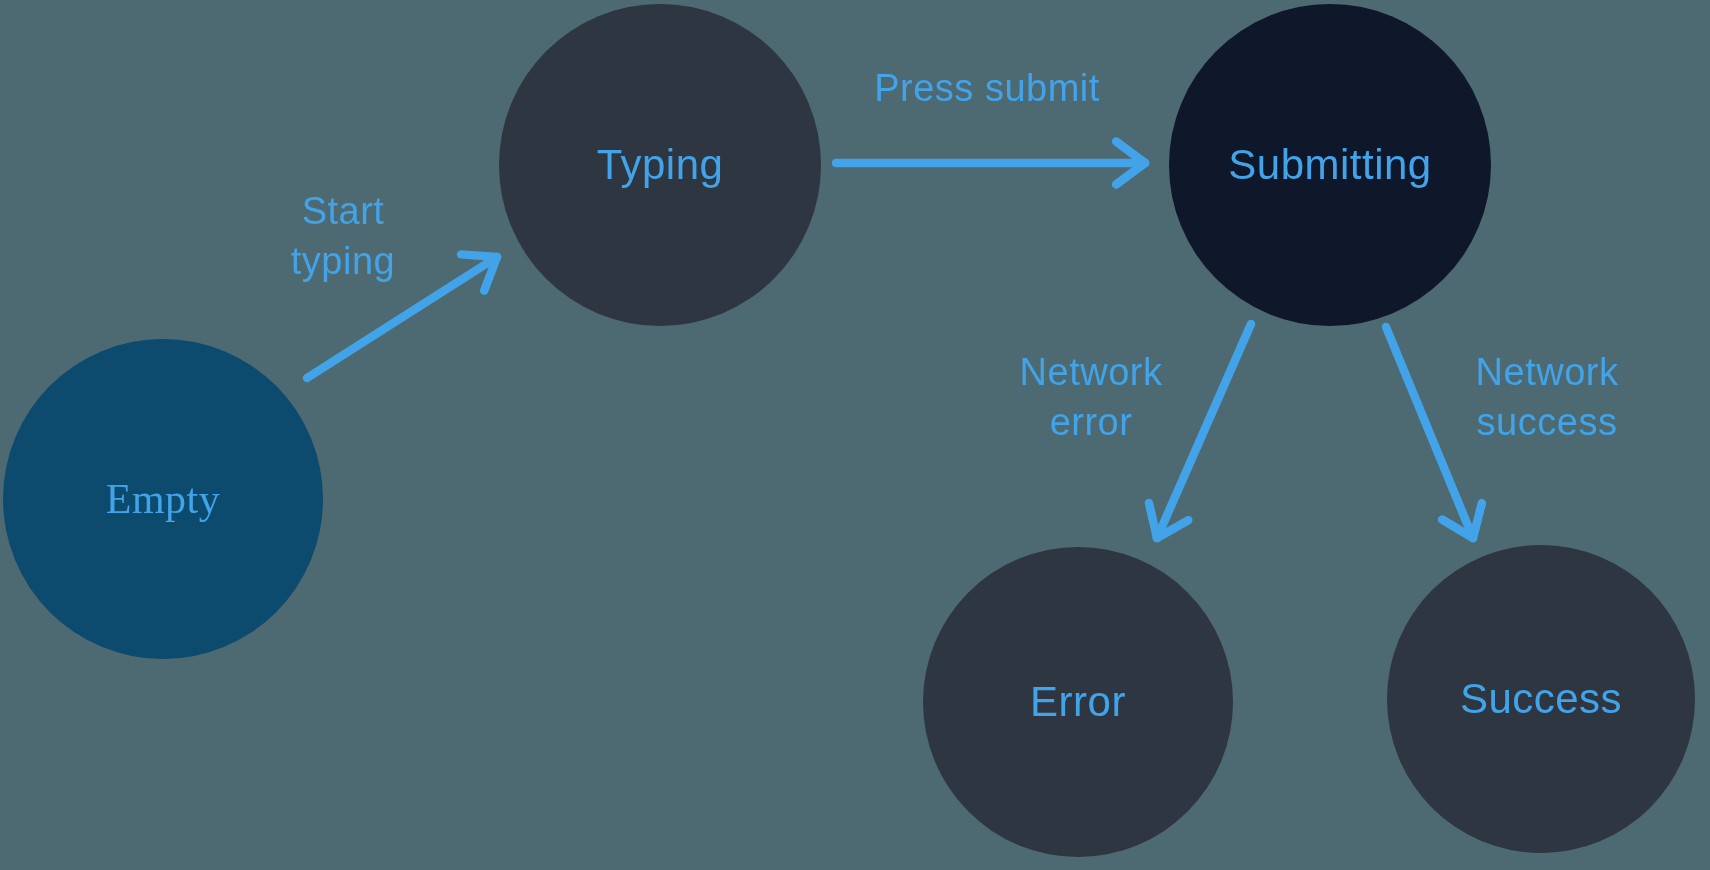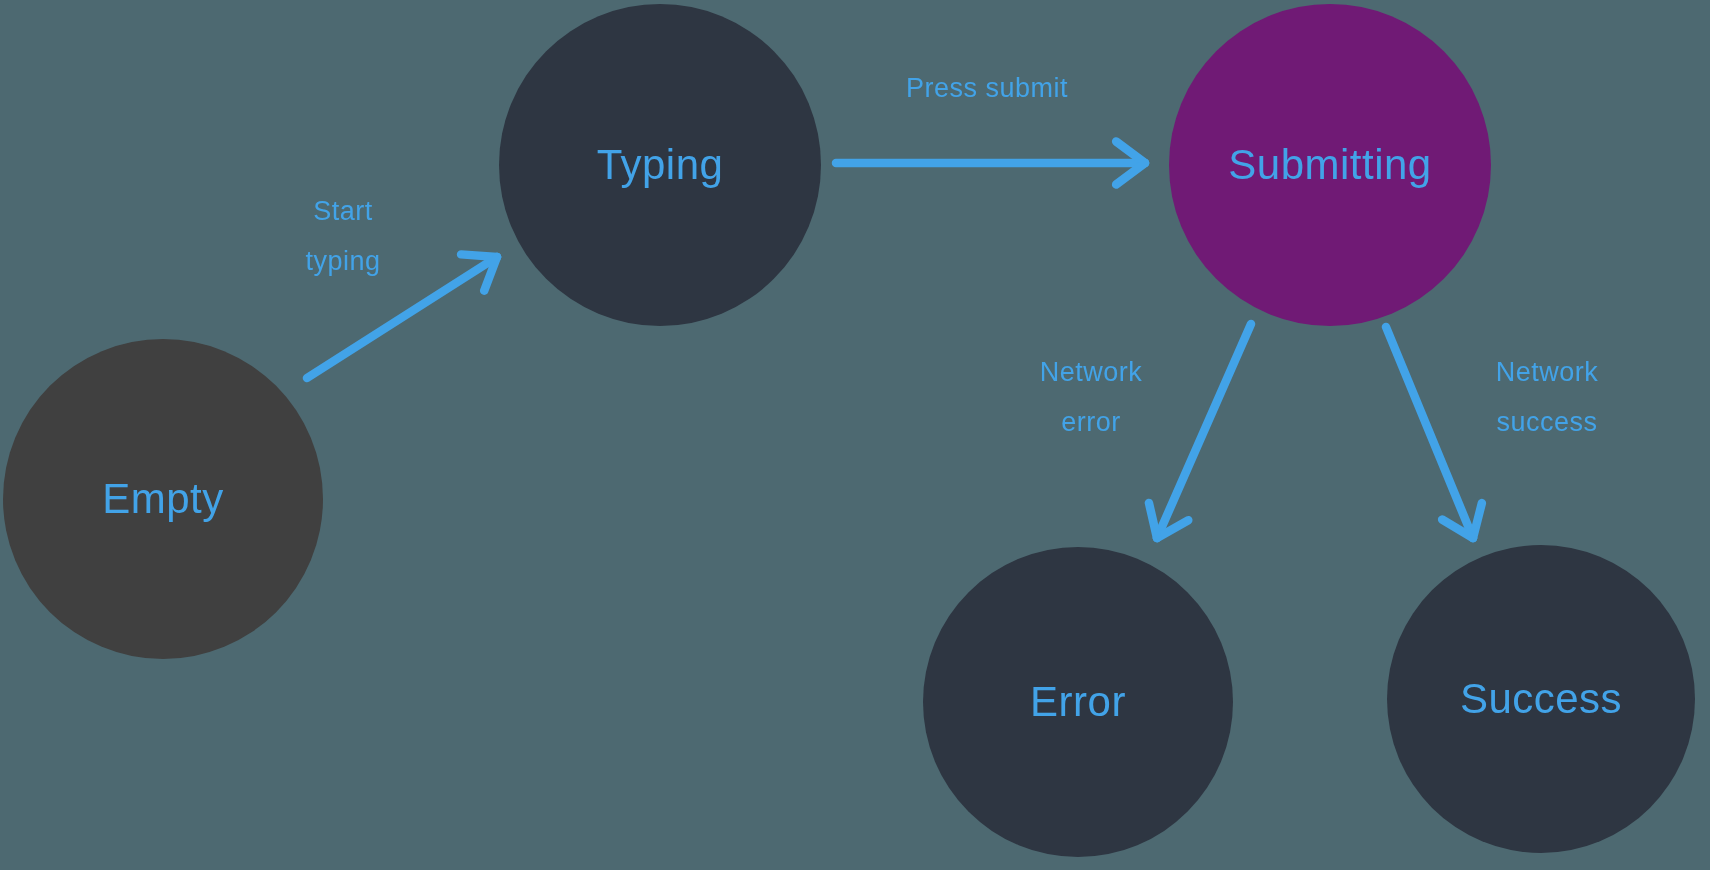--- a/index.html
+++ b/index.html
@@ -30,21 +30,21 @@
   .node-label {
     font-size: 42px;
     font-weight: 500;
     letter-spacing: 0.5px;
     white-space: nowrap;
   }
   .edge-label {
     position: absolute;
     transform: translate(-50%, -50%);
     text-align: center;
-    font-size: 27px;
+    font-size: 38px;
     font-weight: 500;
     line-height: 50px;
     letter-spacing: 0.5px;
     white-space: nowrap;
   }
   .edge-label span { display: block; }
 </style>
 </head>
 <body>
 
@@ -66,29 +66,29 @@
         <line x1="1157" y1="538" x2="1188.2965071017834" y2="520.2087481264523"></line>
         <line x1="1157" y1="538" x2="1148.9288831251768" y2="502.9164273142979"></line>
       </g>
       <g stroke="#42A3E8" stroke-width="8.5" stroke-linecap="round" fill="none">
         <line x1="1386" y1="327" x2="1473" y2="538"></line>
         <line x1="1473" y1="538" x2="1481.8687373522496" y2="503.10952138796586"></line>
         <line x1="1473" y1="538" x2="1442.1171700057102" y2="519.4999780663968"></line>
       </g>
     </svg>
 
-  <div class="node" style="left: 3px; top: 339px; height: 320px; width: 320px; background: #404040;">
+  <div class="node" style="left: 3px; top: 339px; height: 320px; width: 320px; background: #0c4a6e; font-family: Liberation Serif, serif;">
     <span class="node-label">Empty</span>
   </div>
 
   <div class="node" style="left: 499px; top: 4px; height: 322px; width: 322px; background: rgb(46, 54, 66);">
     <span class="node-label">Typing</span>
   </div>
 
-  <div class="node" style="left: 1169px; top: 4px; height: 322px; width: 322px; background: #701a75;">
+  <div class="node" style="left: 1169px; top: 4px; height: 322px; width: 322px; background: #0f172a;">
     <span class="node-label">Submitting</span>
   </div>
 
   <div class="node" style="left: 923px; top: 547px; height: 310px; width: 310px; background: rgb(46, 54, 66);">
     <span class="node-label">Error</span>
   </div>
 
   <div class="node" style="left: 1387px; top: 545px; height: 308px; width: 308px; background: rgb(46, 54, 66);">
     <span class="node-label">Success</span>
   </div>

